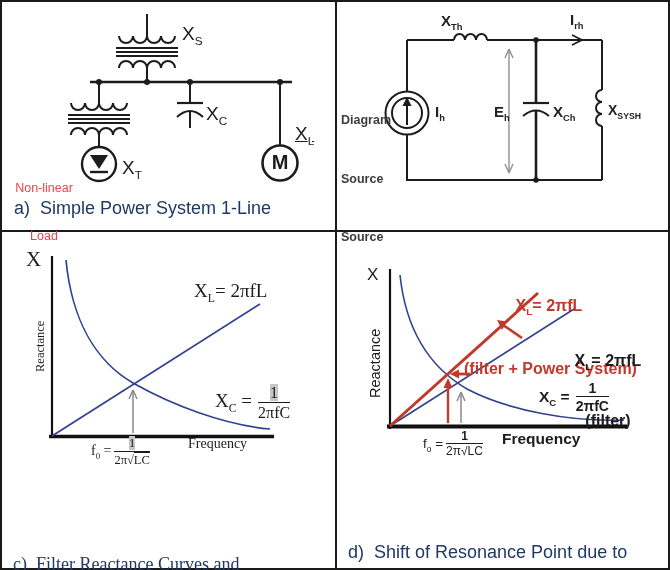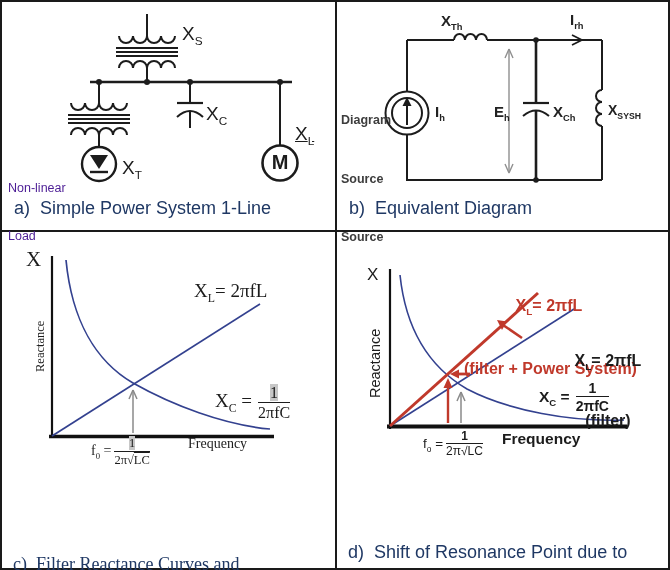--- a/index.html
+++ b/index.html
@@ -12,21 +12,21 @@
   .panel-a { left:0; top:0; width:333px; height:181px; }
   .panel-b { left:335px; top:0; width:331px; height:228px;border-radius:21px; }
   .panel-c { left:0; top:230px; width:333px; height:336px; }
   .panel-d { left:335px; top:230px; width:331px; height:336px; }
   .panel svg { position:absolute; left:0; top:0; }
   .lbl { position:absolute; white-space:pre; line-height:1.05; }
   .big-lbl { font-size:19px; color:#1c1c1c; }
   .b-lbl { font-weight:700; font-size:15px; color:#222; }
   sub.s { font-size:62%; line-height:0; }
   .caption { position:absolute; font-size:18px; color:#1f3864; white-space:pre; line-height:28px; }
-  .gray-text { color:#4c1d95; font-size:12.5px; line-height:16px; text-align:left; }
+  .gray-text { color:#ef4444; font-size:12.5px; line-height:16px; text-align:center; }
   .src-text { color:#3d3d3d; font-weight:700; font-size:12.5px; line-height:19.5px; }
   .serif { font-family:"Liberation Serif", serif; }
   .v-label { position:absolute; transform:rotate(-90deg); transform-origin:0 0; white-space:nowrap; }
   .frac { display:inline-block; vertical-align:middle; text-align:center; margin-left:6px; }
   .frac .num { display:block; border-bottom:1.6px solid #1c1c1c; padding:0 5px 0 5px; line-height:1.1; }
   .frac .den { display:block; line-height:1.15; padding-top:1px; }
   .gray-hl { background:#c7c7c7; }
   .root { text-decoration:overline; }
   .red-text { color:#c0392b; }
   .curve-lbl { font-size:16px; font-weight:600; line-height:21px; text-align:center; }
@@ -140,21 +140,20 @@
     <span class="lbl b-lbl" style="left:233px; top:10px;"><span>I</span><sub class="s">rh</sub></span>
     <span class="lbl b-lbl" style="left:98px; top:102px;"><span>I</span><sub class="s">h</sub></span>
     <span class="lbl b-lbl" style="left:157px; top:102px;"><span>E</span><sub class="s">h</sub></span>
     <span class="lbl b-lbl" style="left:216px; top:102px;"><span>X</span><sub class="s">Ch</sub></span>
     <span class="lbl b-lbl" style="left:271px; top:101px; font-size:14px;"><span>X</span><sub class="s">SYSH</sub></span>
     <div class="lbl src-text" style="left:4px; top:70px; width:58px;">
       <div>Diagram</div>
       <div>Source</div>
       <div>Source</div>
     </div>
-    <div class="caption" style="left:12px; top:192px;">b)  Equivalent Diagram</div>
   </div>
 
   <div class="panel panel-c serif">
     <svg width="333" height="336">
       <g fill="none">
         <g stroke="#111">
           <line x1="50" y1="24" x2="50" y2="206" stroke-width="2.2"></line>
           <line x1="47" y1="204.5" x2="272" y2="204.5" stroke-width="3.6"></line>
         </g>
         <path d="M50,204 L258,72" stroke="#33418f" stroke-width="1.7"></path>

